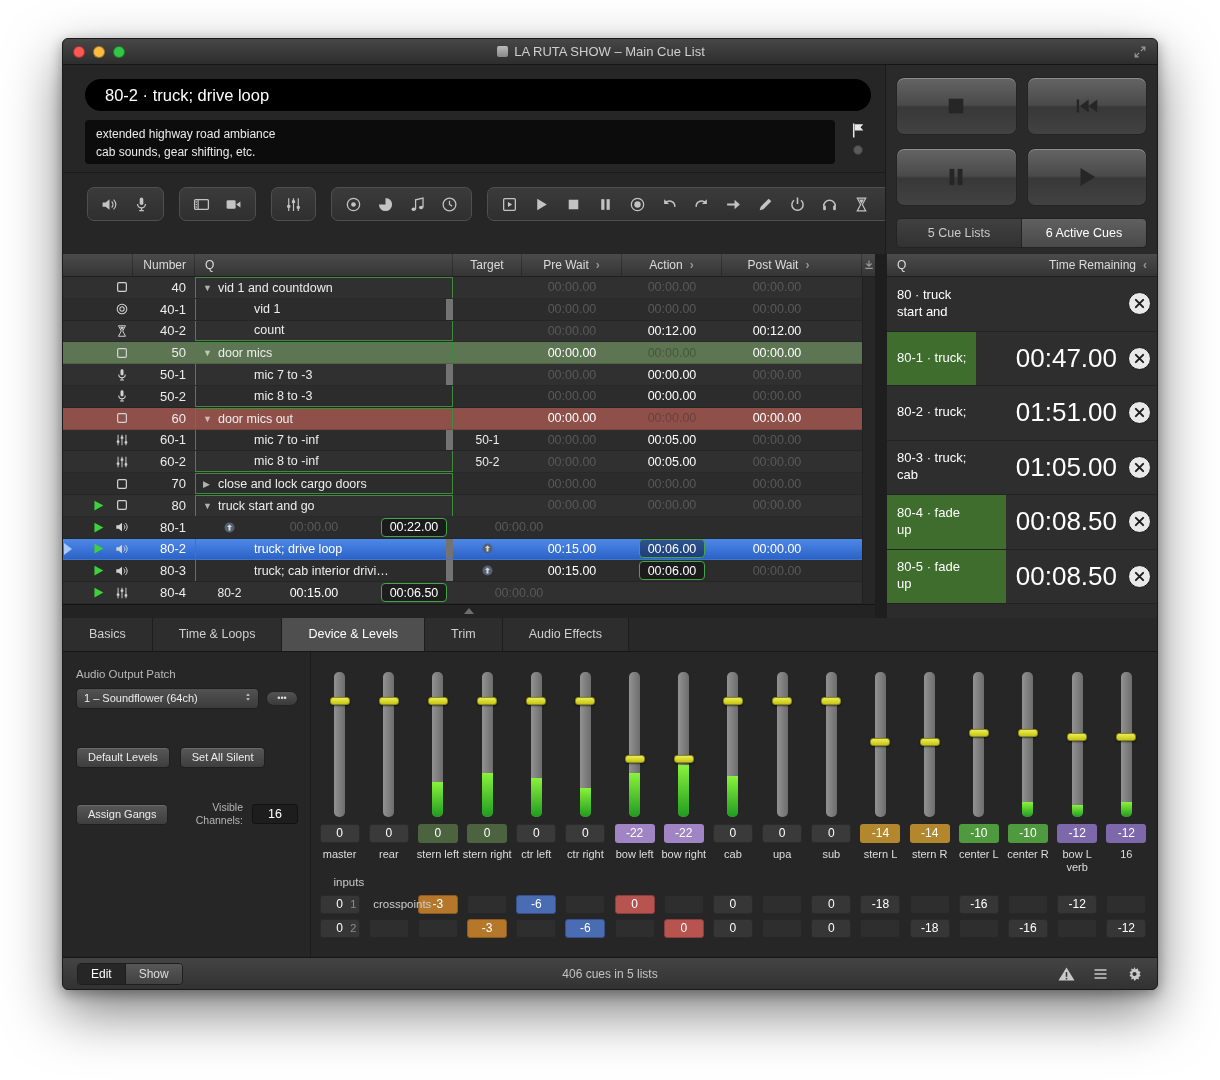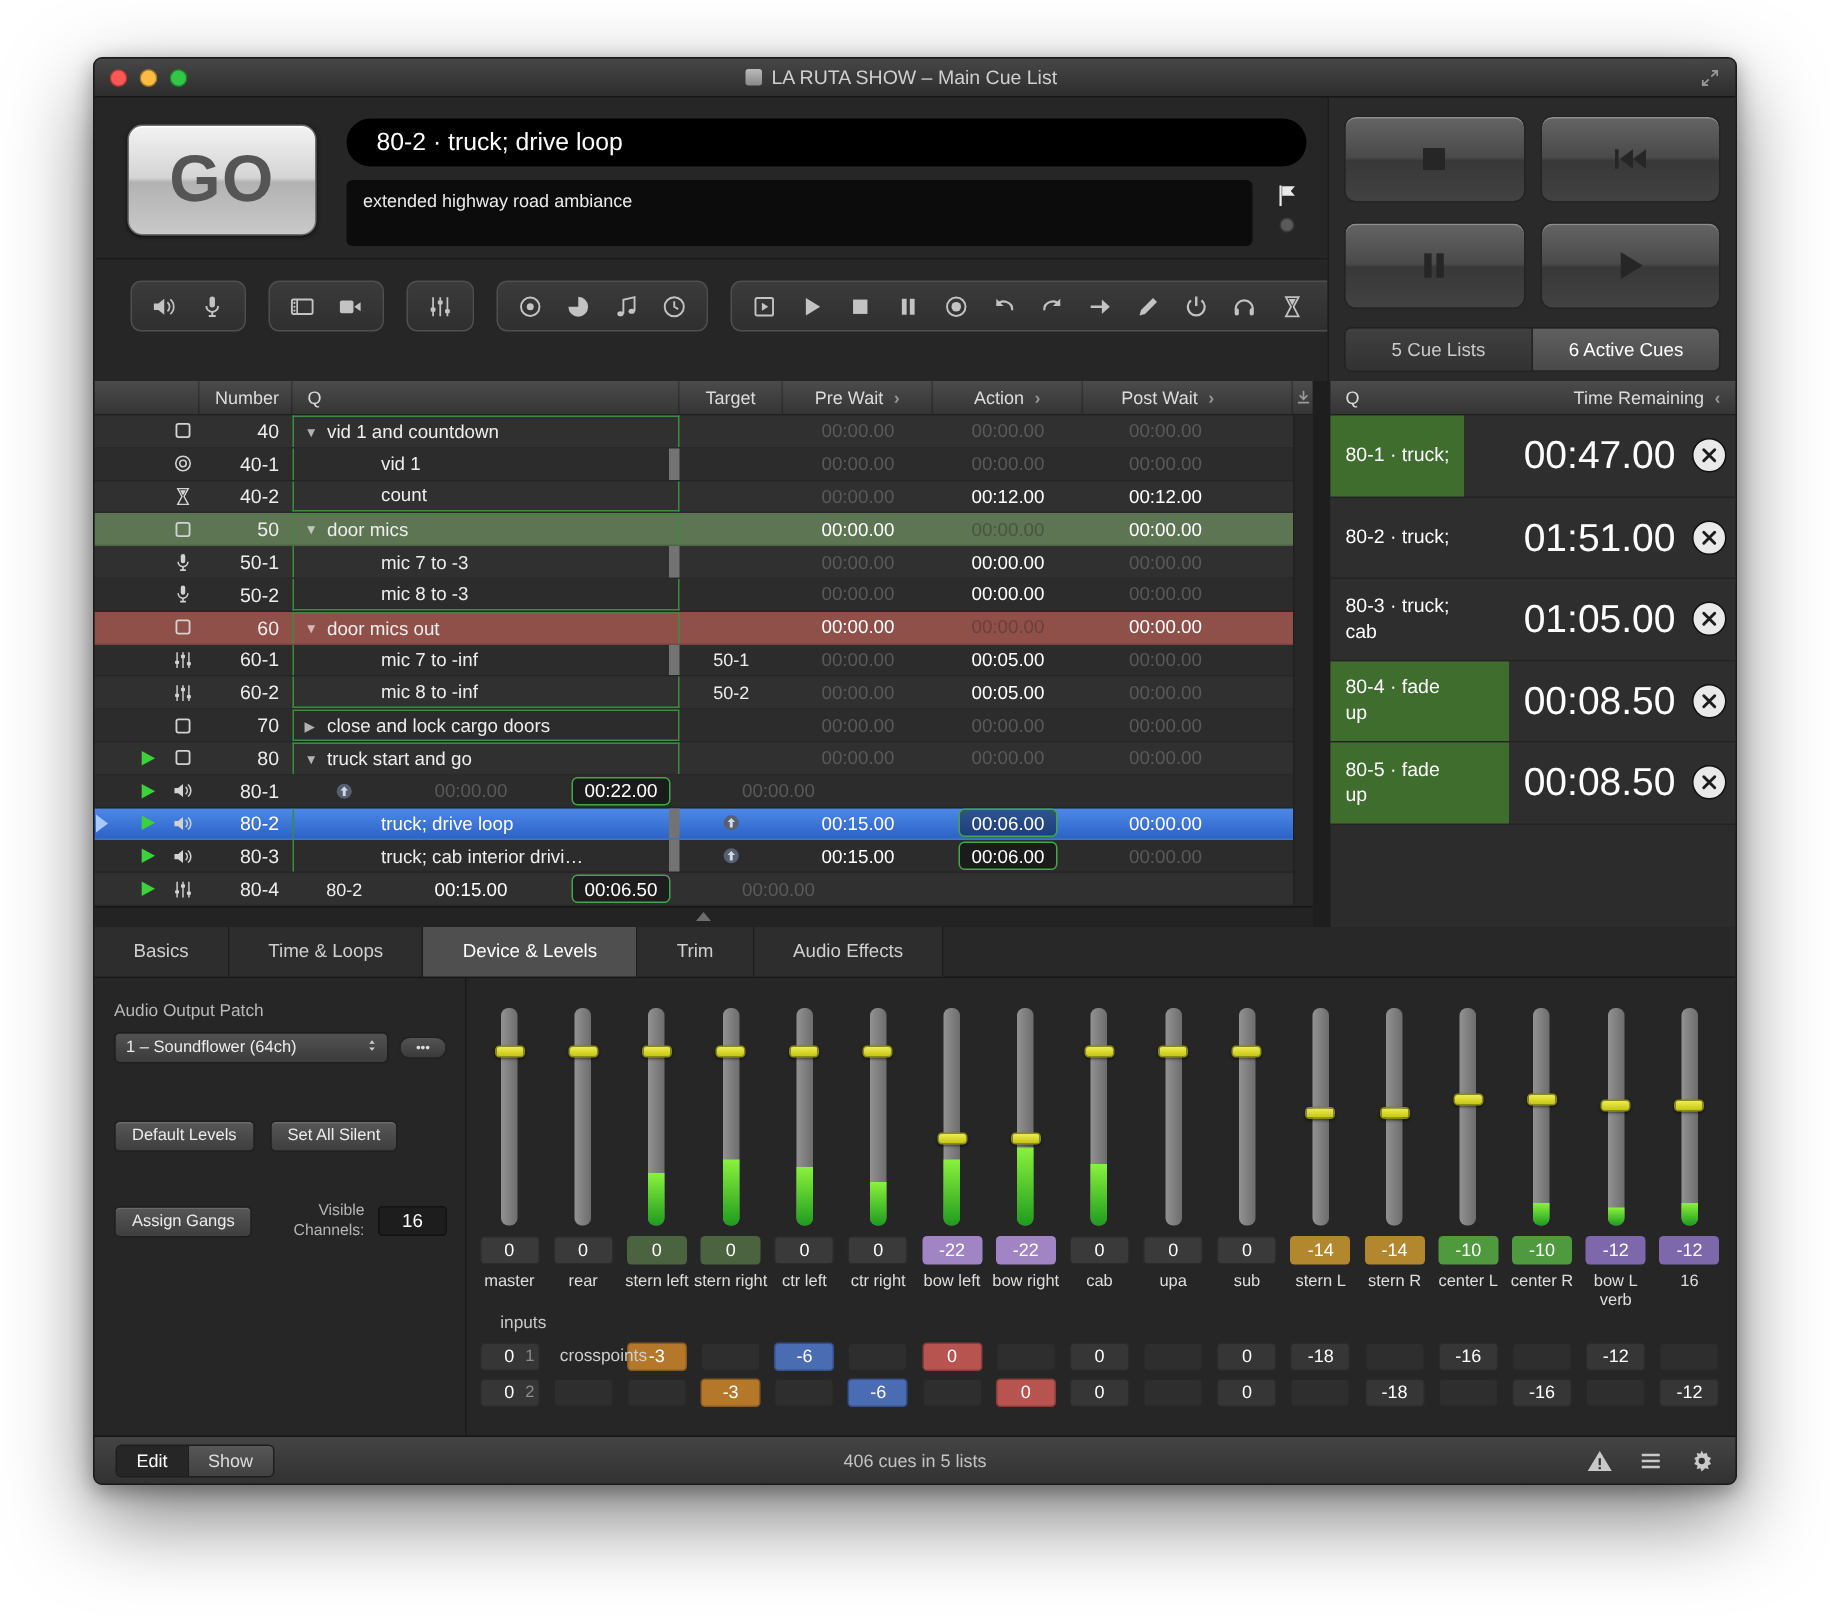--- a/index.html
+++ b/index.html
@@ -172,26 +172,26 @@
     <span class="tb-expand">
       <svg viewBox="0 0 16 16" fill="none" stroke="currentColor" stroke-width="1.3">
           <path d="M9.5 2.5h4v4M6.5 13.5h-4v-4M13.5 2.5L9 7M2.5 13.5L7 9"></path>
         </svg>
     </span>
   </div>
 
   <div class="top">
     <div class="top-left">
       <div class="hdr">
-        <button class="go-btn">GO</button>
         <div class="cue-mid">
           <div class="cue-pill">80-2 · truck; drive loop</div>
           <div class="notes-row">
             <div class="notes">
               <div>extended highway road ambiance</div>
+              <div>cab sounds, gear shifting, etc.</div>
             </div>
             <div class="flag-col">
               <button class="flag-btn">
                 <svg viewBox="0 0 16 16">
                     <path d="M3.5 1.5v13" stroke="currentColor" stroke-width="1.4"></path>
                     <path d="M4.5 2h8l-2.6 3 2.6 3h-8z" fill="currentColor"></path>
                   </svg>
               </button>
               <div class="flag-dot"></div>
             </div>
@@ -865,20 +865,31 @@
     <div class="active-panel">
       <div class="active-header">
         <span>Q</span>
         <span class="ah-right">
           <span>Time Remaining</span>
             <span class="chev-l">‹</span>
         </span>
       </div>
       <div id="active-rows">
           <div class="active-row">
+            <div class="aname">80 · truck start and</div>
+            <div class="atime"></div>
+            <div class="ax">
+              <button class="ax-btn">
+                <svg viewBox="0 0 16 16">
+                  <path d="M3.5 3.5l9 9M12.5 3.5l-9 9" stroke="currentColor" stroke-width="2.4" stroke-linecap="round"></path>
+                </svg>
+              </button>
+            </div>
+          </div>
+          <div class="active-row">
             <div class="prog" style="width: 33%;"></div>
             <div class="aname">80-1 · truck;</div>
             <div class="atime">00:47.00</div>
             <div class="ax">
               <button class="ax-btn">
                 <svg viewBox="0 0 16 16">
                   <path d="M3.5 3.5l9 9M12.5 3.5l-9 9" stroke="currentColor" stroke-width="2.4" stroke-linecap="round"></path>
                 </svg>
               </button>
             </div>

